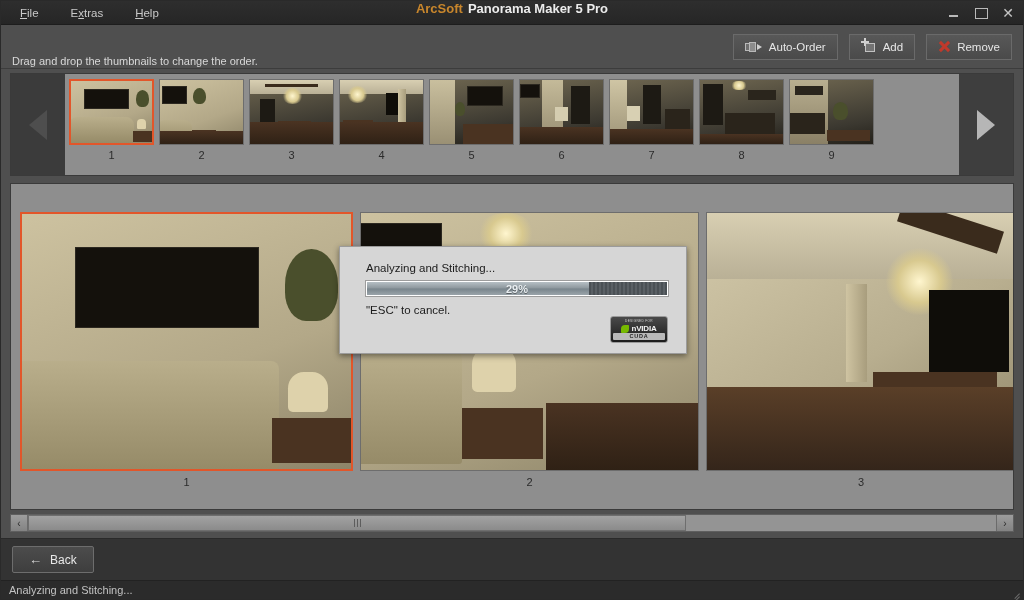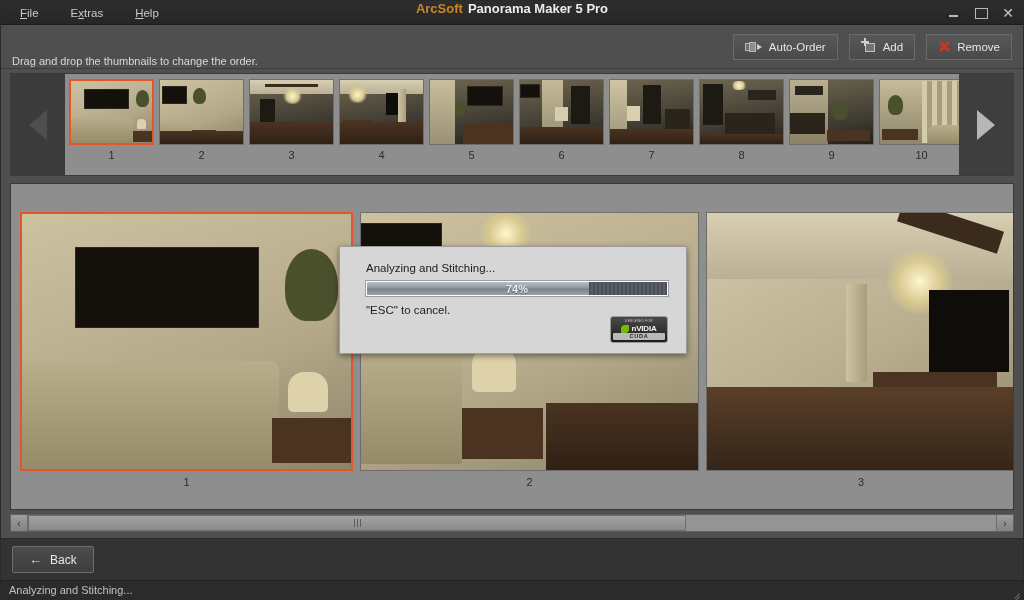--- a/index.html
+++ b/index.html
@@ -494,32 +494,20 @@
                 <div class="s-dark"></div>
                 <div class="s-wall" style="left:0;width:46%;background:linear-gradient(#b9af90,#8a8066)"></div>
                 <div class="s-win" style="left:6%;top:10%;width:34%;height:14%;background:#2b261d"></div>
                 <div class="s-rail" style="left:0%;top:52%;width:42%;height:32%"></div>
                 <div class="s-plant" style="left:52%;top:34%;width:18%;height:28%"></div>
                 <div class="s-table" style="left:44%;bottom:4%;width:52%;height:18%"></div>
               </div>
             </div>
             <div class="thumb-label">9</div>
           </div>
-          <div class="thumb-cell">
-            <div class="thumb-img">
-              <div class="scene">
-                <div class="s-wall" style="background:linear-gradient(#c6bc9b,#8f8569)"></div>
-                <div class="s-plant" style="left:10%;top:24%;width:18%;height:30%"></div>
-                <div class="s-table" style="left:2%;bottom:6%;width:44%;height:18%"></div>
-                <div class="s-curtain" style="left:50%;top:2%;width:46%;height:96%;background:repeating-linear-gradient(90deg,#d5cbab 0 5px,#a89d7d 5px 10px)"></div>
-                <div class="s-sofa" style="left:58%;bottom:0;width:42%;height:30%"></div>
-              </div>
-            </div>
-            <div class="thumb-label">10</div>
-          </div>
         </div>
       <div class="nav-arrow">
         <span class="arrow-glyph arrow-right"></span>
       </div>
     </div>
   </div>
 
   <div class="preview-outer">
     <div class="preview-panel" id="previews">
         <div class="pv-cell selected">
@@ -594,21 +582,21 @@
     <span class="grip">
         <i></i>
         <i></i>
       </span>
   </div>
 
   <div class="dialog">
     <div class="dlg-title">Analyzing and Stitching...</div>
     <div class="progress">
       <div class="prog-fill" id="progfill" style="width: 74%;"></div>
-      <div class="prog-text">74%</div>
+      <div class="prog-text">29%</div>
     </div>
     <div class="dlg-hint">"ESC" to cancel.</div>
     <div class="badge-row">
       <div class="nv-badge">
         <div class="nv-top">DESIGNED FOR</div>
         <div class="nv-mid">
           <span class="nv-eye"></span>
           <span class="nv-name">nVIDIA</span>
         </div>
         <div class="nv-bot">CUDA</div>

